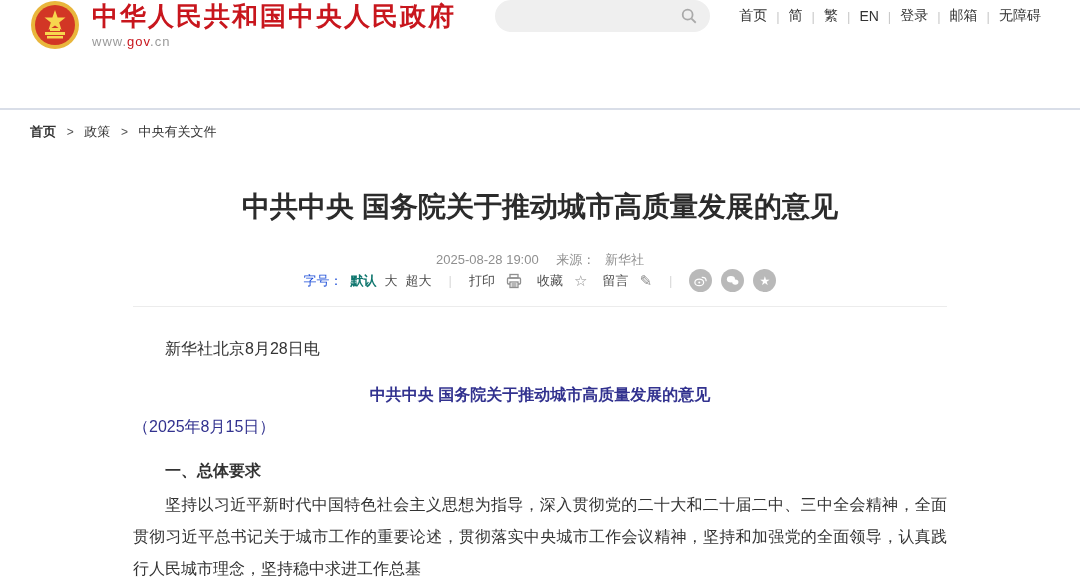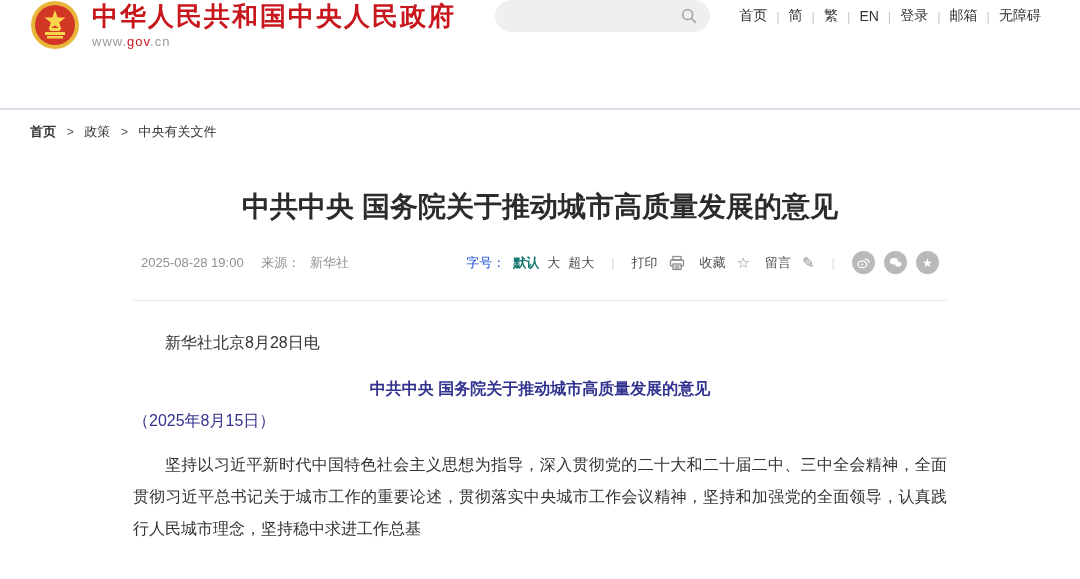--- a/index.html
+++ b/index.html
@@ -32,21 +32,21 @@
   
   .breadcrumb { padding:13px 30px 8px; font-size:13px; color:#333; }
   .bc-item { color:#333; text-decoration:none; cursor:pointer; }
   .bc-home { font-weight:bold; }
   .bc-sep { margin:0 7px; color:#555; font-size:12px; }
   
   .container { width:814px; margin:0 auto; }
   .article-title { text-align:center; font-size:28px; font-weight:bold; color:#2b2b2b; margin-top:40px; line-height:36px; }
   .meta-row {
     margin-top:26px; display:flex; justify-content:space-between; align-items:center;
-    font-size:13px; padding:0 8px 26px; border-bottom:1px solid #ececec;
+    font-size:13px; padding:0 8px 14px; border-bottom:1px solid #ececec;flex-direction:column;
   }
   .meta-left { color:#8f8f8f; }
   .meta-left .src-name { margin-left:6px; }
   .meta-right { display:flex; align-items:center; gap:15px; color:#4d4d4d; }
   .fz-group { display:flex; align-items:center; gap:8px; }
   .fz-label { color:#1d4ed8; }
   .fz-opt { cursor:pointer; color:#4d4d4d; }
   .fz-default { color:#0f766e; font-weight:bold; }
   .meta-sep { color:#d8d8d8; padding:0 2px; }
   .tool { display:flex; align-items:center; gap:11px; cursor:pointer; color:#4d4d4d; }
@@ -177,15 +177,16 @@
         </span>
         <span class="share-circle">★</span>
       </span>
     </div>
   </div>
 
   <div class="article-body">
     <p class="dateline">新华社北京8月28日电</p>
     <p class="doc-title">中共中央 国务院关于推动城市高质量发展的意见</p>
     <p class="doc-date">（2025年8月15日）</p>
+    <p class="section-heading">一、总体要求</p>
     <p class="para">坚持以习近平新时代中国特色社会主义思想为指导，深入贯彻党的二十大和二十届二中、三中全会精神，全面贯彻习近平总书记关于城市工作的重要论述，贯彻落实中央城市工作会议精神，坚持和加强党的全面领导，认真践行人民城市理念，坚持稳中求进工作总基</p>
   </div>
 </main>
 
 </body></html>

